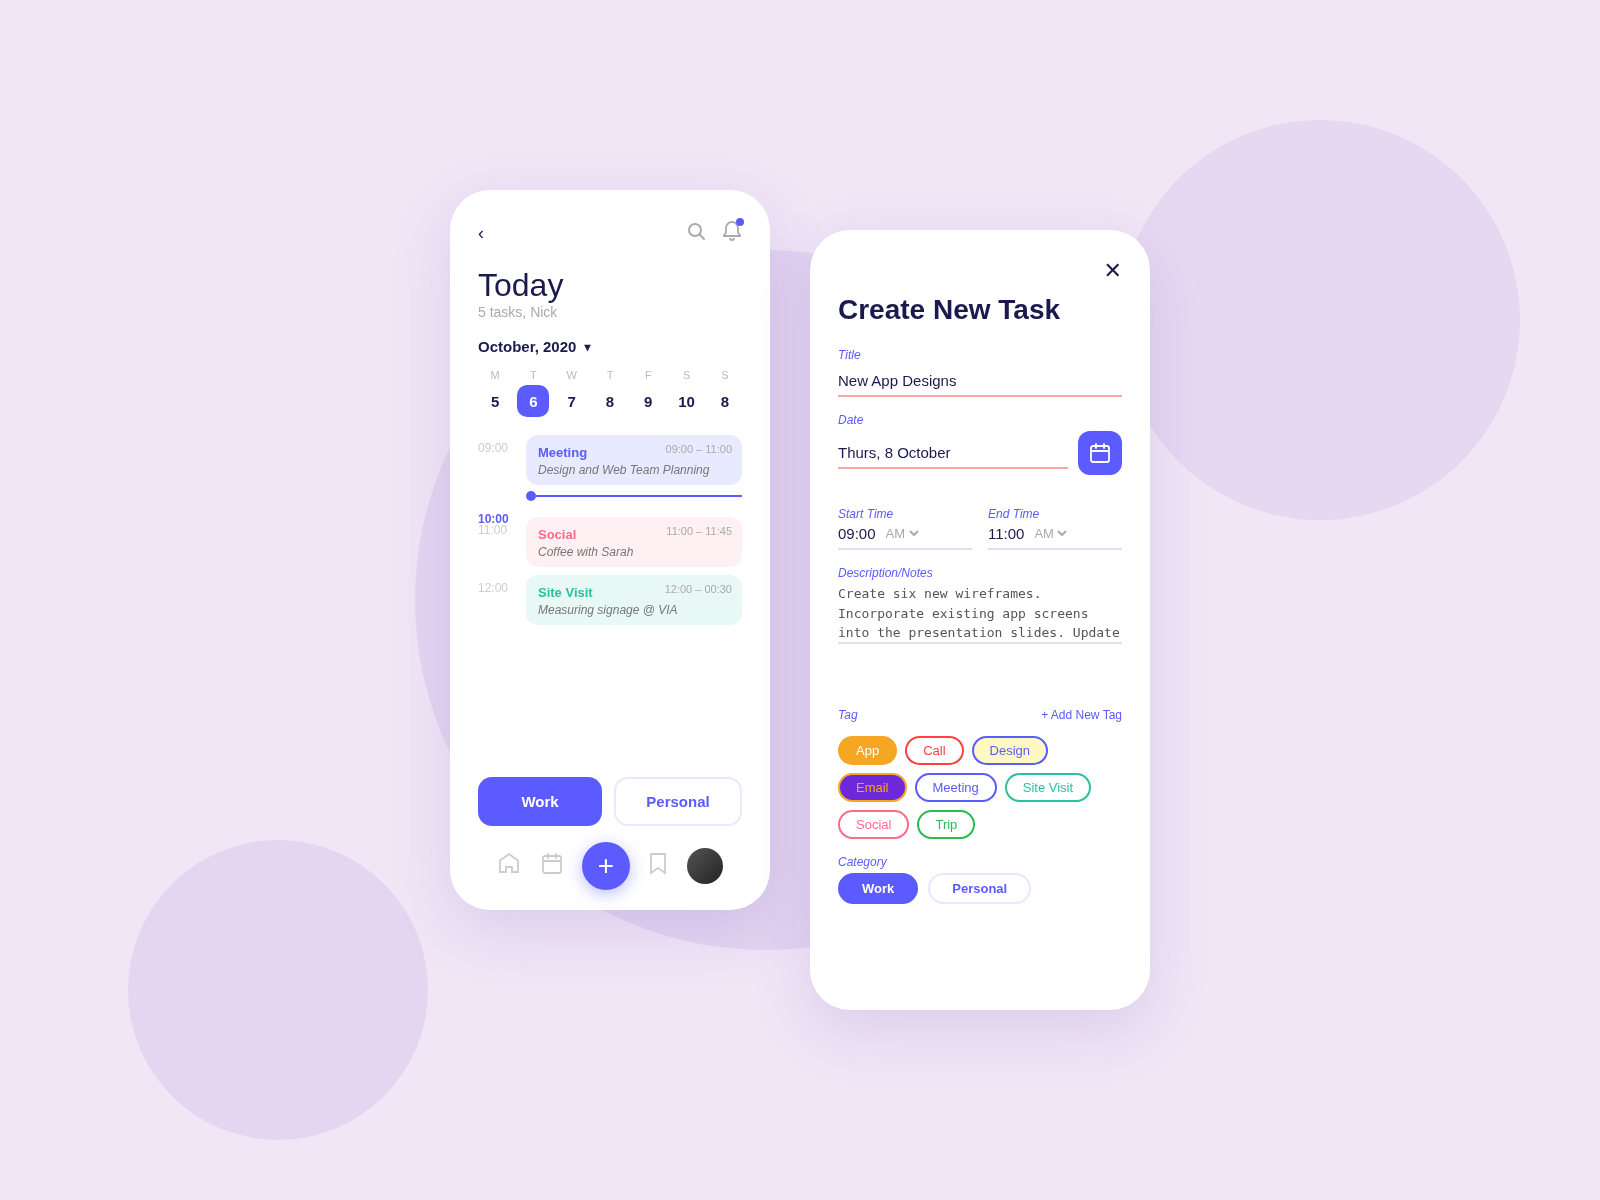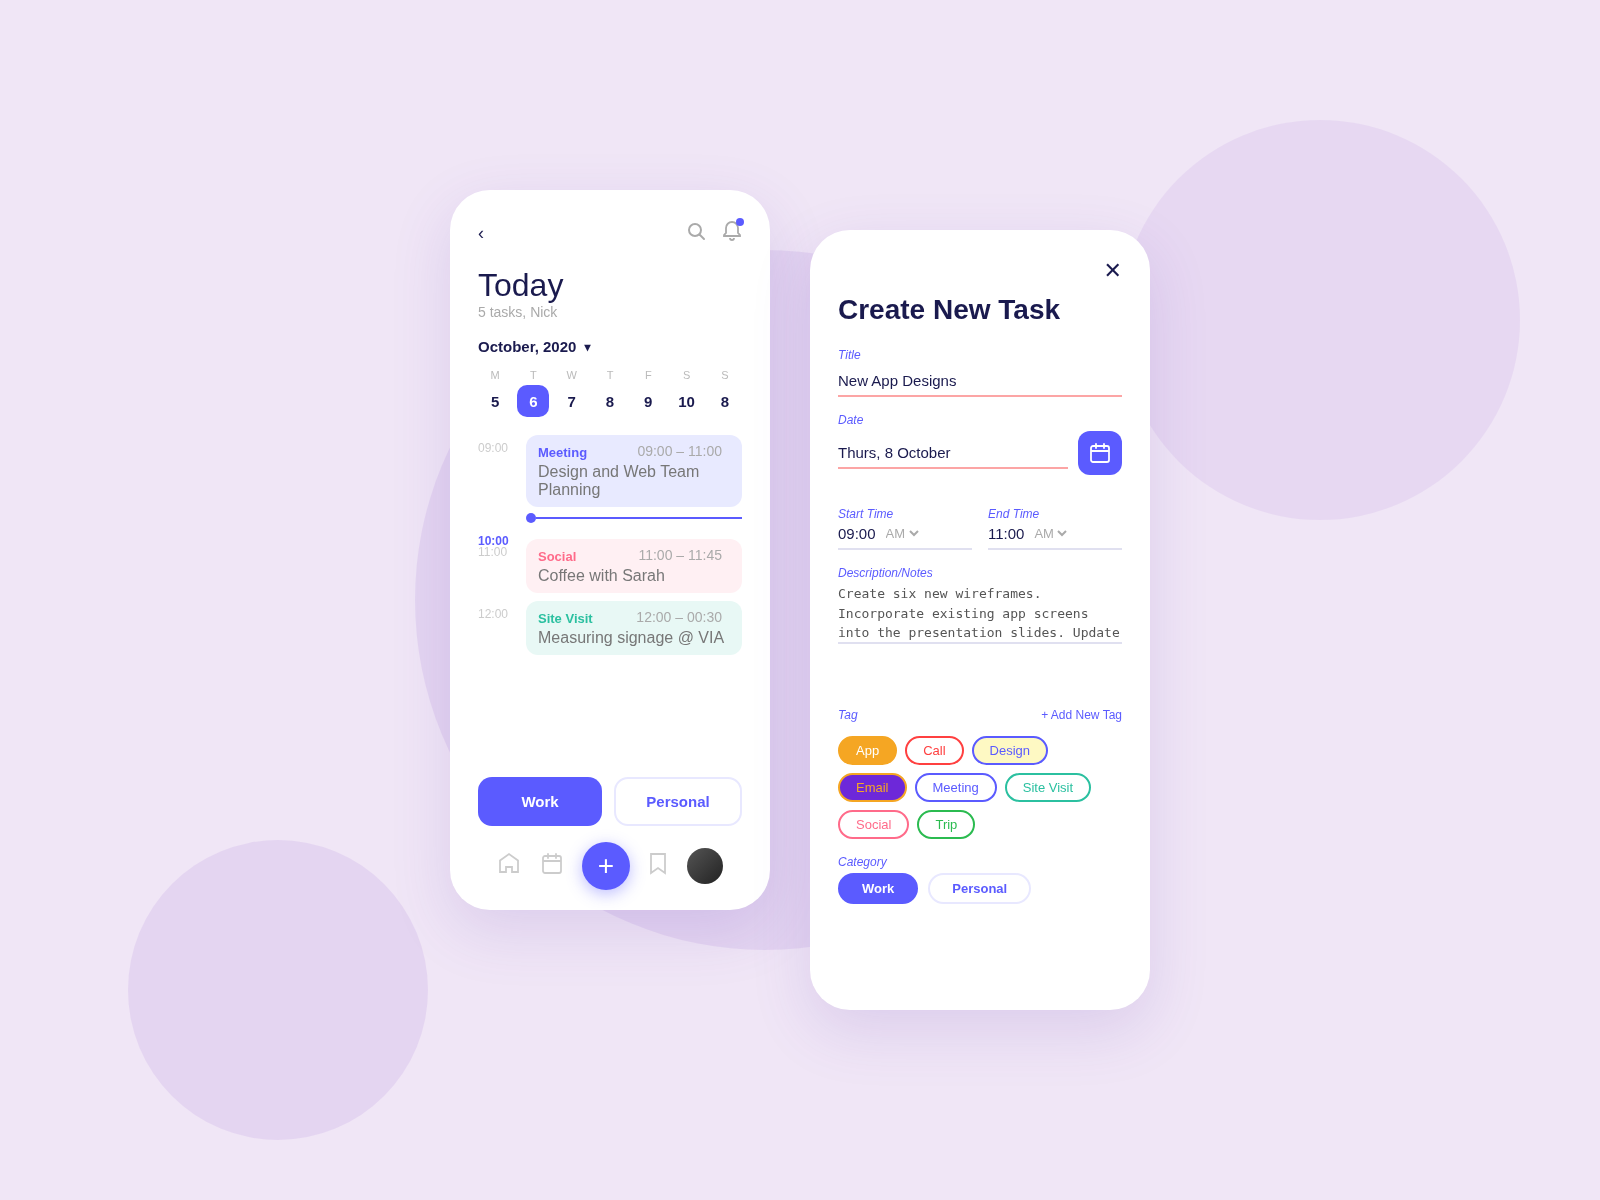--- a/index.html
+++ b/index.html
@@ -214,30 +214,31 @@
     }
     .event-title {
       font-size: 13px;
       font-weight: 600;
     }
     .event-title.blue { color: #5b5bff; }
     .event-title.pink { color: #ff6b8a; }
     .event-title.teal { color: #2bc0a0; }
 
     .event-time {
-      font-size: 14px;
+      font-size: 11px;
       color: #aaa;
       position: absolute;
       top: 8px;
-      right: 20px;
+      right: 10px;
     }
     .event-desc {
-      font-size: 16px;
+      font-size: 12px;
       color: #777;
       margin-top: 2px;
+      font-style: italic;
     }
     .progress-dot {
       width: 10px;
       height: 10px;
       background: #5b5bff;
       border-radius: 50%;
       flex-shrink: 0;
     }
     .progress-line {
       flex: 1;

